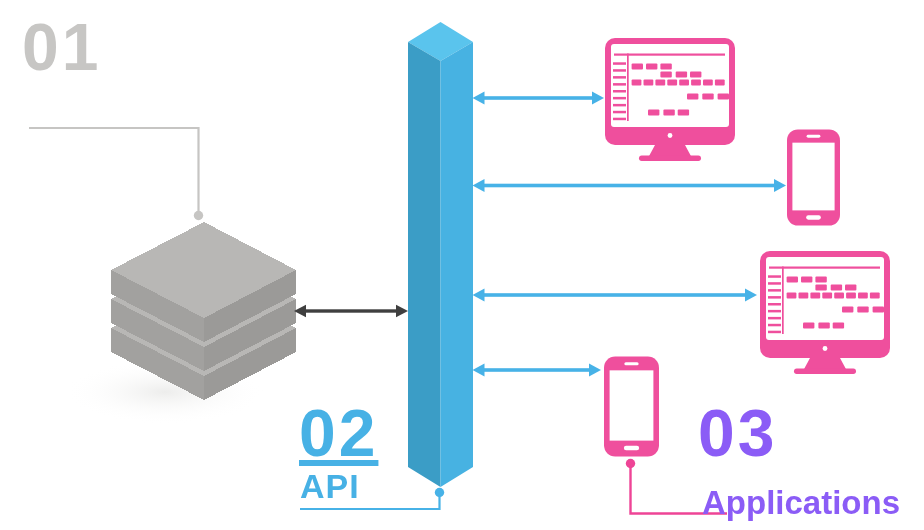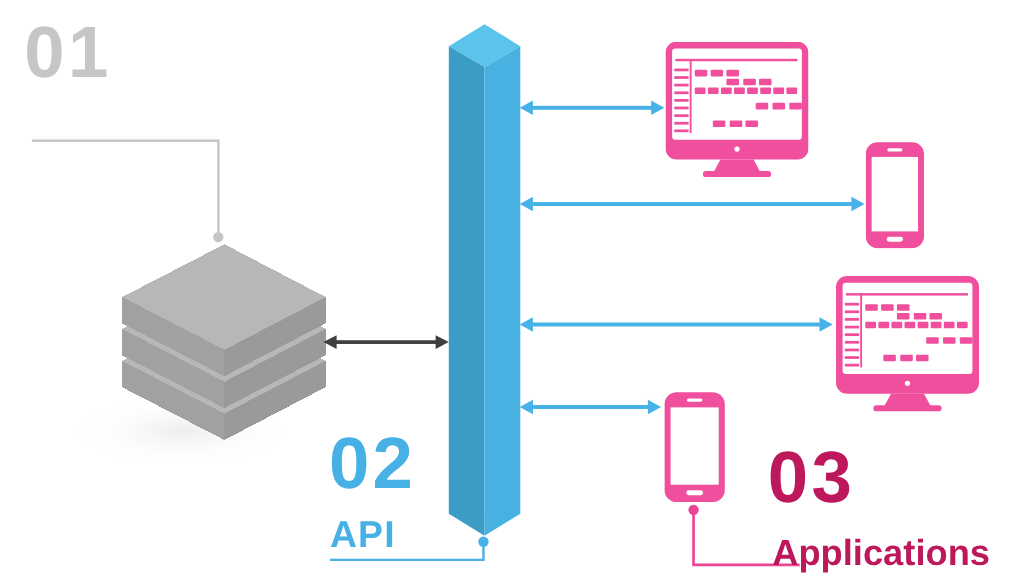--- a/index.html
+++ b/index.html
@@ -9,21 +9,21 @@
     background:#ffffff;
     overflow:hidden;
     font-family:"Liberation Sans","DejaVu Sans",sans-serif;
   }
   .layer{position:absolute;left:0;top:0;}
   .lbl{position:absolute;line-height:1;white-space:nowrap;}
   .num{font-weight:800;font-size:66px;letter-spacing:3px;}
   .word{font-weight:700;}
   .gray{color:#c7c6c4;}
   .blue{color:#47b1e5;}
-  .pink{color:#be185d;}
+  .pink{color:#8b5cf6;}
 </style>
 </head>
 <body>
 
 <div class="stage">
 
   <svg class="layer" width="924" height="530" viewBox="0 0 924 530">
     <defs>
       <radialGradient id="dbshadow" cx="50%" cy="50%" r="50%">
         <stop offset="0%" stop-color="#dededc" stop-opacity="0.55"></stop>
@@ -145,19 +145,19 @@
     </g>
 
     <use href="#monitor-sym" xlink:href="#monitor-sym" x="605" y="38" width="130" height="123"></use>
     <use href="#phone-sym" xlink:href="#phone-sym" x="787" y="129" width="53" height="97"></use>
     <use href="#monitor-sym" xlink:href="#monitor-sym" x="760" y="251" width="130" height="123"></use>
     <use href="#phone-sym" xlink:href="#phone-sym" x="604" y="356" width="55" height="101"></use>
   </svg>
 
   <div class="lbl num gray" style="left:22px;top:14px;">01</div>
 
-  <div class="lbl num blue" style="left:299px;top:388px;">02</div>
+  <div class="lbl num blue" style="left:299px;top:400px;text-decoration:underline;">02</div>
   <div class="lbl word blue" style="left:300px;top:469px;font-size:34px;letter-spacing:1px;text-align:right;">API</div>
 
   <div class="lbl num pink" style="left:698px;top:400px;">03</div>
   <div class="lbl word pink" style="left:702px;top:486px;font-size:33px;">Applications</div>
 
 </div>
 
 </body></html>

